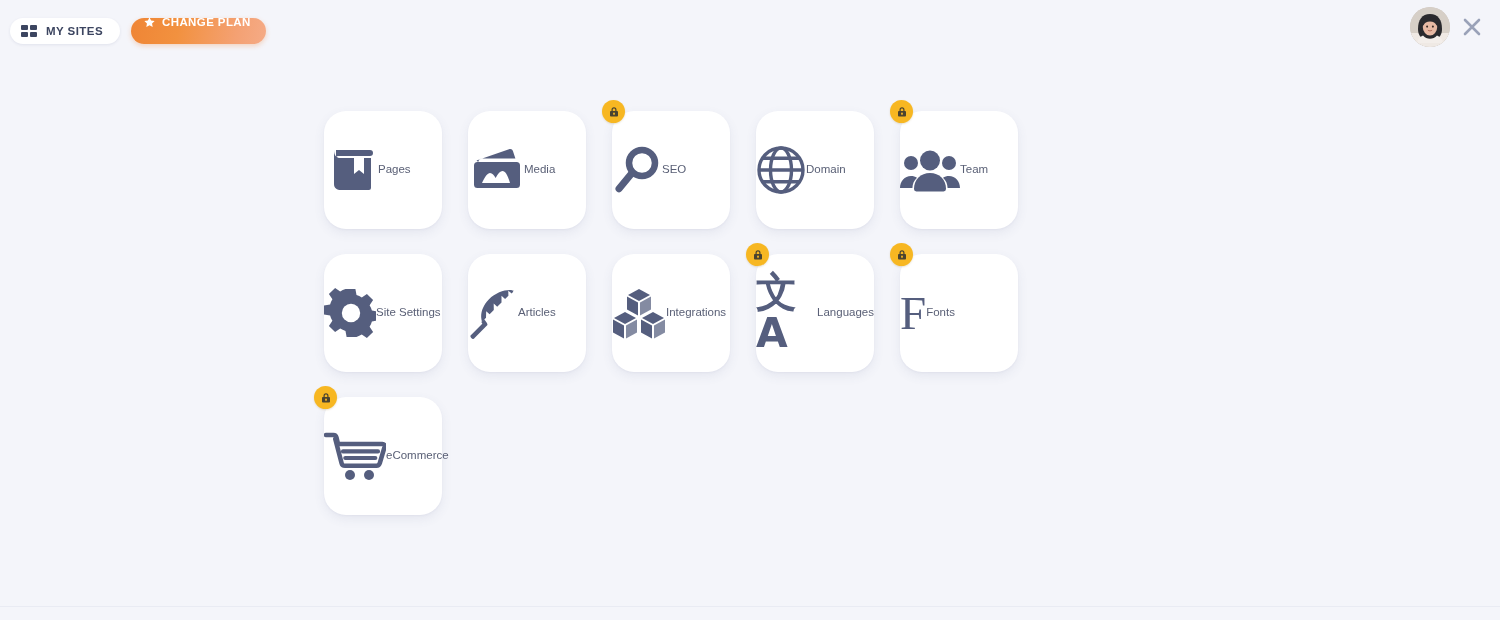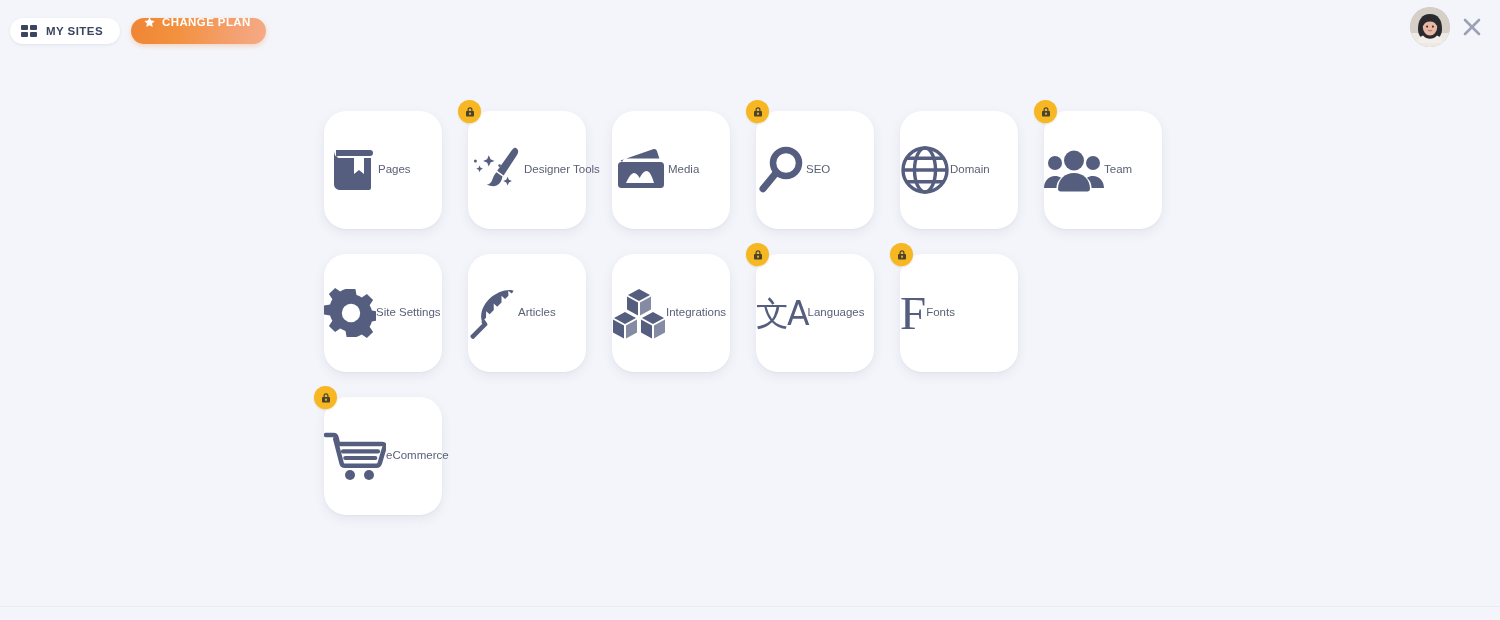--- a/index.html
+++ b/index.html
@@ -151,26 +151,26 @@
     height: 23px;
     border-radius: 50%;
     background: #f7b722;
     display: flex;
     align-items: center;
     justify-content: center;
     box-shadow: 0 1px 2px rgba(150,110,10,.20);
   }
   .lock-badge svg { display: block; width: 12px; height: 12px; color: #4a4330; }
   .glyph-lang {
-    font-size: 33px;
+    font-size: 41px;
     color: #555e7e;
     font-family: "DejaVu Sans", sans-serif;
     line-height: 1;
     letter-spacing: -2px;
-    font-weight: 400;
+    font-weight: 700;
   }
   .glyph-f {
     font-size: 47px;
     color: #555e7e;
     font-family: "Liberation Serif", "DejaVu Serif", serif;
     line-height: .95;
   }
 
   .bottom-rule {
     position: absolute;
@@ -243,41 +243,20 @@
       <div class="card-icon">
         <svg width="54" height="52" viewBox="0 0 54 52" fill="currentColor" aria-hidden="true">
           <path d="M12 6h34a3 3 0 010 6H14a2 2 0 00-2 2V6z"></path>
           <path d="M10 6v34c0 4 3 6 7 6h28a2 2 0 002-2V14H16c-3 0-6-2-6-8z"></path>
           <path d="M30 14h10v16l-5-4-5 4z" fill="#ffffff"></path>
         </svg>
       </div>
       <div class="card-label">Pages</div>
     </div>
 
-    <div class="card">
-      <div class="lock-badge">
-        <svg viewBox="0 0 24 24" fill="currentColor" aria-hidden="true">
-          <path d="M7 10V7.5a5 5 0 0110 0V10h1.2a1.8 1.8 0 011.8 1.8v7.4a1.8 1.8 0 01-1.8 1.8H5.8A1.8 1.8 0 014 19.2v-7.4A1.8 1.8 0 015.8 10zm2.4 0h5.2V7.5a2.6 2.6 0 10-5.2 0z"></path>
-          <circle cx="12" cy="15" r="1.9" fill="#f7b722"></circle>
-          <rect x="11.1" y="15" width="1.8" height="3.4" rx=".9" fill="#f7b722"></rect>
-        </svg>
-      </div>
-      <div class="card-icon">
-        <svg width="56" height="54" viewBox="0 0 56 54" fill="currentColor" aria-hidden="true">
-          <path d="M48 5c2.6 1.6 2.8 4.2 1 7L35.6 32.4l-6.4-4.6L43.2 8C45 5.4 46.4 4 48 5z"></path>
-          <path d="M28.4 29.2l6.1 4.4c-.6 4-2.6 7.4-5.9 9-3.3 1.6-6.5.4-9.8-1 2.8-.4 4.2-1.8 5.2-4.2 1-2.6 2-5.8 4.4-8.2z"></path>
-          <path d="M20.8 12.2l1.7 4 4 1.7-4 1.7-1.7 4-1.7-4-4-1.7 4-1.7z"></path>
-          <path d="M11.6 22.4l1 2.4 2.4 1-2.4 1-1 2.4-1-2.4-2.4-1 2.4-1z"></path>
-          <path d="M39.6 33.8l1.3 3 3 1.3-3 1.3-1.3 3-1.3-3-3-1.3 3-1.3z"></path>
-          <circle cx="7.4" cy="18" r="1.5"></circle>
-          <circle cx="31.6" cy="22.6" r="1.3"></circle>
-        </svg>
-      </div>
-      <div class="card-label">Designer Tools</div>
-    </div>
 
     <div class="card">
       <div class="card-icon">
         <svg width="56" height="50" viewBox="0 0 56 50" fill="currentColor" aria-hidden="true">
           <path d="M8.5 15.6L41 4.2c2-.7 3.4.2 4 2l2.4 7.4H14.8c-2.6 0-4.2 1.2-4.6 3.4z"></path>
           <path d="M6 20.5A3.5 3.5 0 019.5 17h39a3.5 3.5 0 013.5 3.5v19a3.5 3.5 0 01-3.5 3.5h-39A3.5 3.5 0 016 39.5z"></path>
           <path d="M14 38c3-6.6 5.6-10 8-10s4 2.2 5.6 5c2.4-4.6 4.6-7 7-7s5 3.4 7.4 12z" fill="#ffffff"></path>
         </svg>
       </div>
       <div class="card-label">Media</div>

